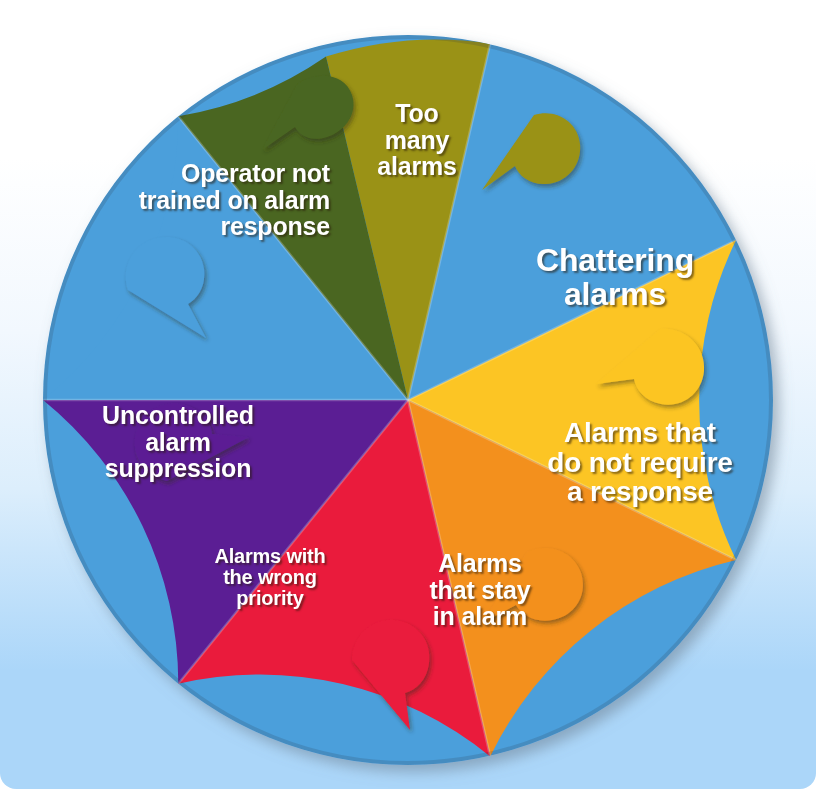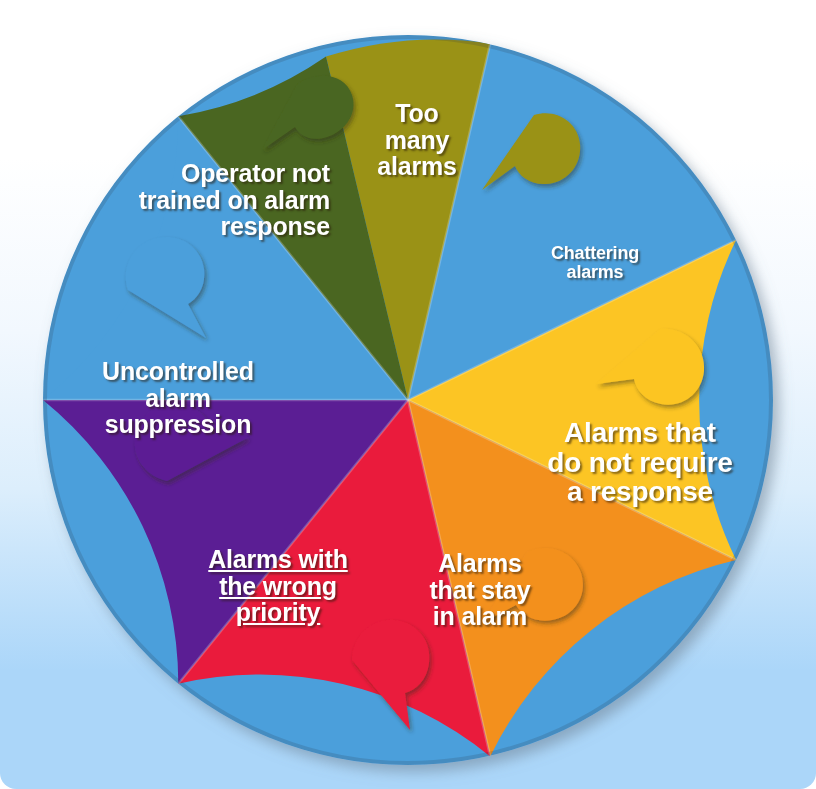--- a/index.html
+++ b/index.html
@@ -33,24 +33,24 @@
     color: #ffffff;
     font-weight: bold;
     text-align: center;
     line-height: 1.06;
     letter-spacing: -0.2px;
     text-shadow: 2px 2px 2px rgba(40,25,10,0.55);
     pointer-events: none;
     white-space: pre-line;
   }
   .lbl-too-many      { left: 352px; top: 100px;  width: 130px; font-size: 25px; }
-  .lbl-chattering    { left: 500px; top: 244px;  width: 190px; font-size: 18px; }
+  .lbl-chattering    { left: 520px; top: 244px;  width: 190px; font-size: 32px; }
   .lbl-no-response   { left: 540px; top: 418px;  width: 200px; font-size: 28px; }
   .lbl-stay-alarm    { left: 395px; top: 550px;  width: 170px; font-size: 25px; }
-  .lbl-wrong-prio    { left: 178px; top: 546px;  width: 200px; font-size: 25px; text-decoration: underline; }
+  .lbl-wrong-prio    { left: 170px; top: 546px;  width: 200px; font-size: 20px; }
   .lbl-suppression   { left: 78px;  top: 358px;  width: 200px; font-size: 25px; }
   .lbl-not-trained   { left: 108px; top: 160px;  width: 222px; font-size: 25px; text-align: right; }
 </style>
 </head>
 <body>
 
 <div id="stage" style="background: linear-gradient(rgb(255, 255, 255) 0%, rgb(255, 255, 255) 20%, rgb(242, 248, 254) 42%, rgb(220, 238, 252) 62%, rgb(171, 214, 249) 85%, rgb(171, 214, 249) 100%);">
 
   <svg id="wheel-svg" viewBox="0 0 816 789">
     <defs>
@@ -188,21 +188,21 @@
 a response</div>
 
   <div class="piece-label lbl-stay-alarm" style="color: rgb(255, 255, 255);">Alarms
 that stay
 in alarm</div>
 
   <div class="piece-label lbl-wrong-prio" style="color: rgb(255, 255, 255);">Alarms with
 the wrong
 priority</div>
 
-  <div class="piece-label lbl-suppression" style="color: rgb(255, 255, 255);">Uncontrolled
+  <div class="piece-label lbl-suppression" style="color: rgb(255, 255, 255); margin-top: 44px;">Uncontrolled
 alarm
 suppression</div>
 
   <div class="piece-label lbl-not-trained" style="color: rgb(255, 255, 255);">Operator not
 trained on alarm
 response</div>
 
 </div>
 
 </body></html>

